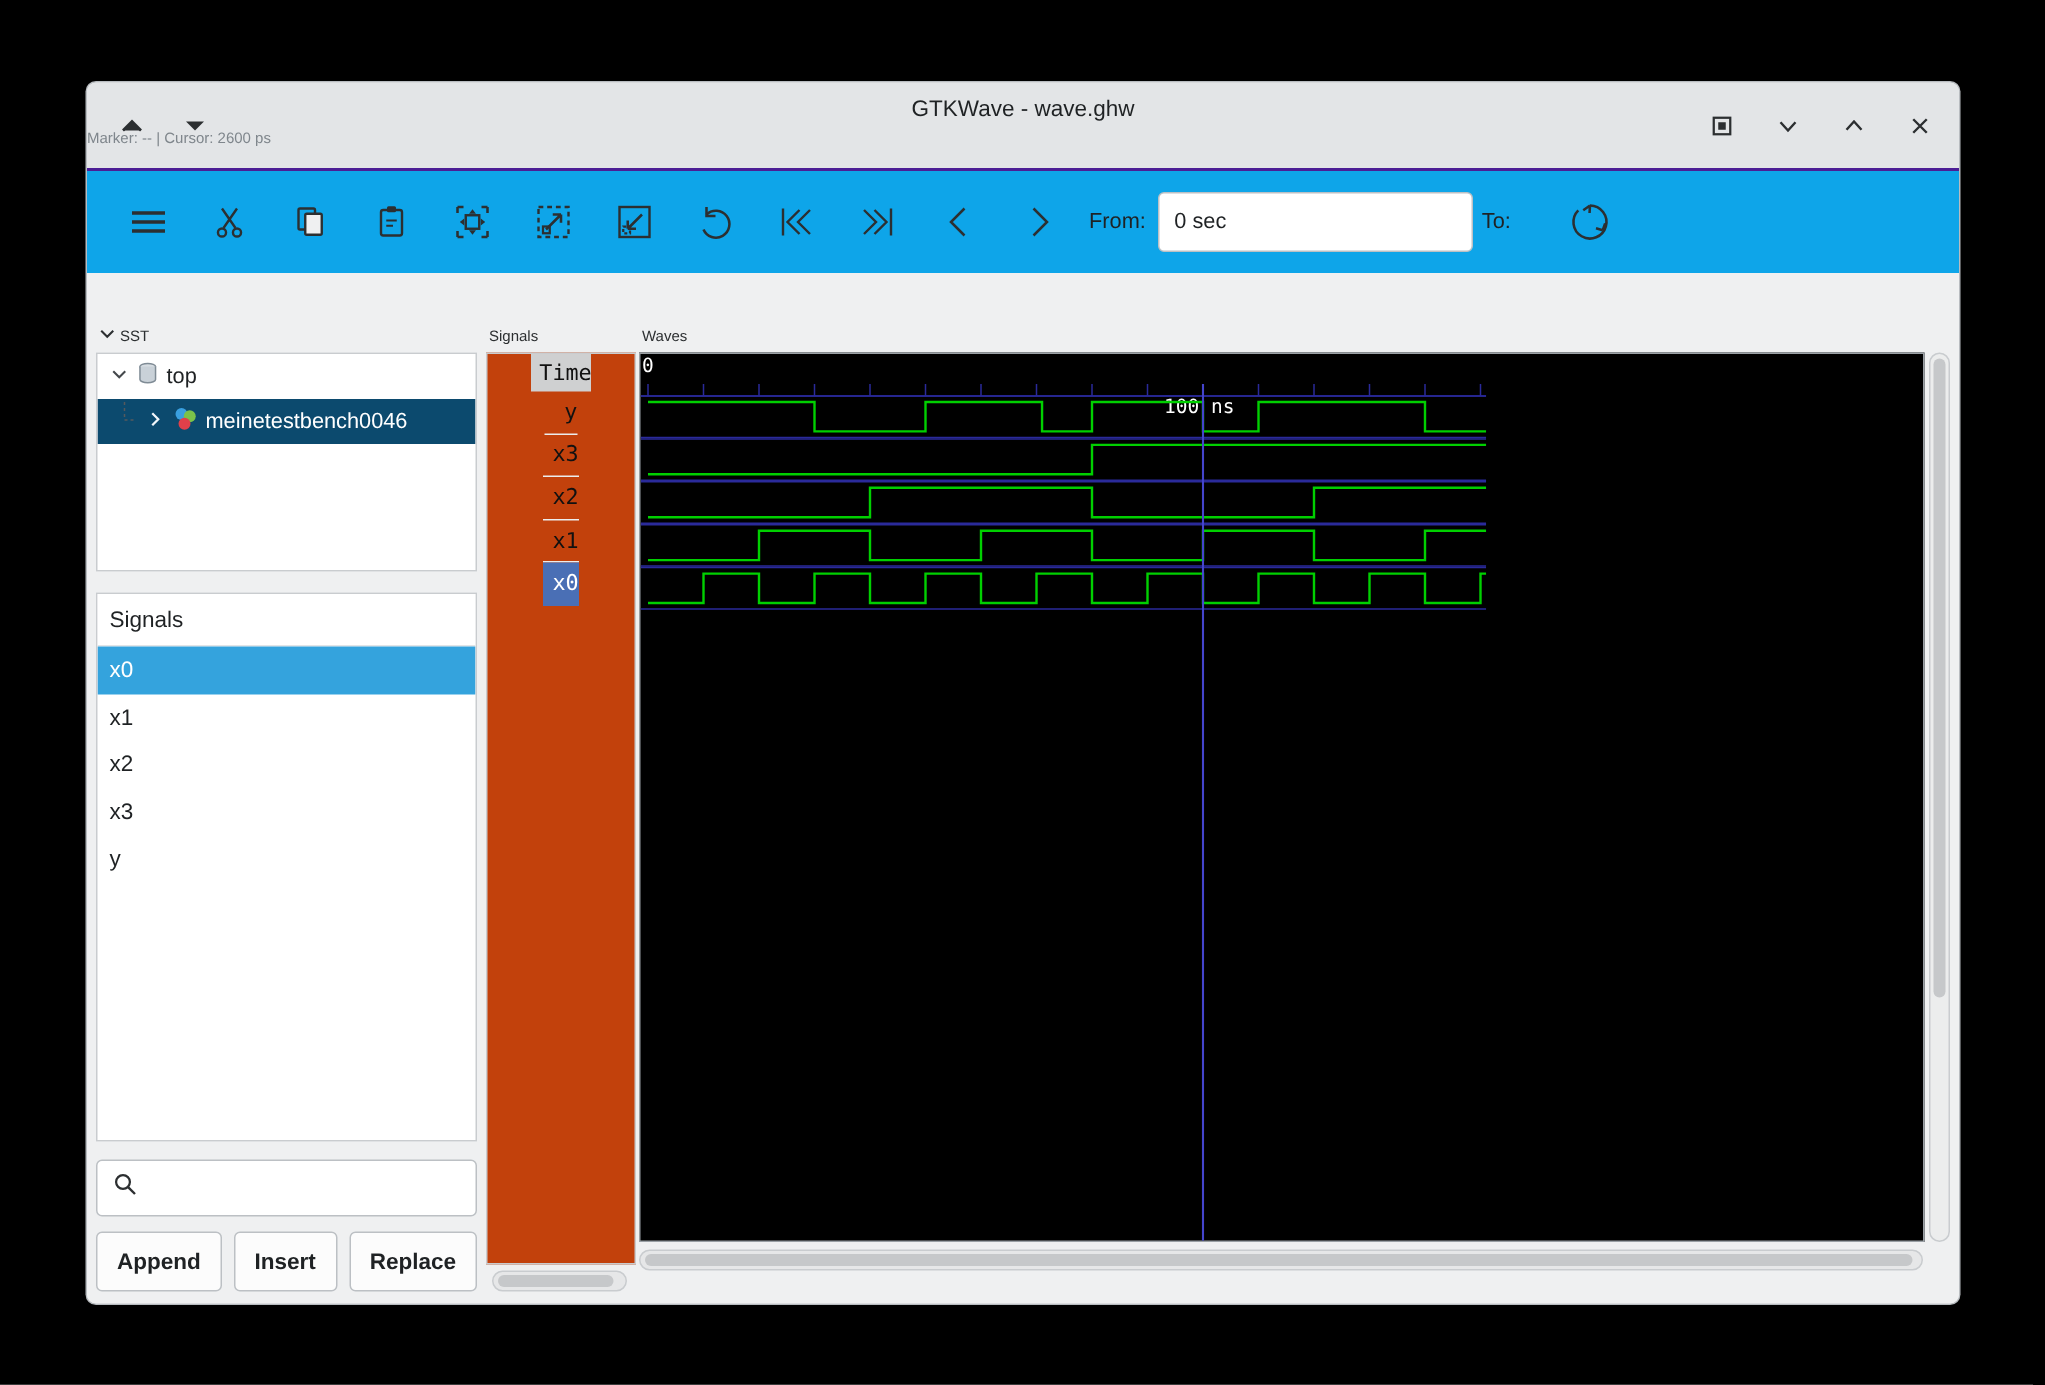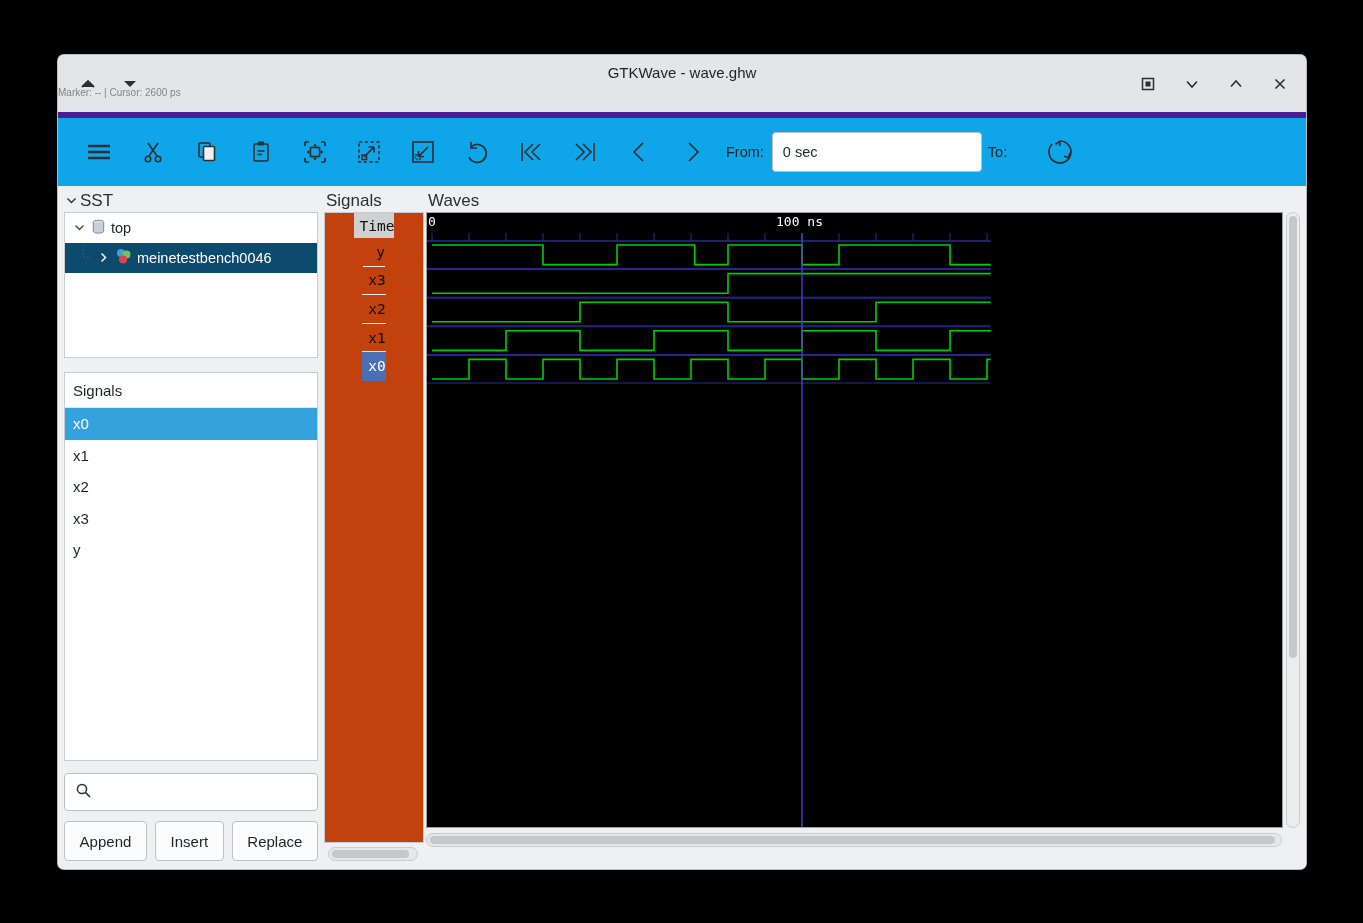--- a/index.html
+++ b/index.html
@@ -2,21 +2,21 @@
 <html><head>
 <meta charset="utf-8">
 <style>
   html,body{margin:0;padding:0;background:#000;}
   body{width:1363px;height:923px;font-family:"Liberation Sans",sans-serif;overflow:hidden;}
 
   .window{position:absolute;left:58px;top:55px;width:1248px;height:814px;background:#eff0f1;
           border-radius:6px;box-shadow:0 0 0 1px #b8bcc0;overflow:hidden;display:flex;flex-direction:column;}
 
   
-  .titlebar{height:57px;background:#e3e5e7;position:relative;flex:0 0 auto;border-bottom:6px solid #4c1d95;}
+  .titlebar{height:57px;background:#e3e5e7;position:relative;flex:0 0 auto;border-bottom:2px solid #4c1d95;}
   .tb-left{position:absolute;left:16px;top:0;height:57px;display:flex;align-items:center;gap:14px;}
   .tb-right{position:absolute;right:12px;top:0;height:57px;display:flex;align-items:center;gap:16px;}
   .tb-btn{width:28px;height:28px;display:flex;align-items:center;justify-content:center;cursor:pointer;color:#2c2f31;}
   .tb-title{position:absolute;left:0;right:0;top:9px;text-align:center;font-size:15px;color:#1f2224;}
   .tb-sub{position:absolute;left:0;right:0;top:32px;text-align:left;font-size:10px;color:#7f868c;}
 
   
   .toolbar{height:68px;background:#0ea5e9;flex:0 0 auto;display:flex;align-items:center;
            padding:0 14px;gap:0;border-bottom:1px solid #d7dادا;}
   .tbar-ico{width:54px;height:46px;display:flex;align-items:center;justify-content:center;
@@ -26,37 +26,37 @@
               font-size:14.5px;color:#1f2224;padding:0 10px;display:flex;align-items:center;box-sizing:border-box;}
   #from-input{width:210px;}
   #to-input{width:208px;}
 
   
   .body{flex:1 1 auto;display:flex;min-height:0;background:#eff0f1;}
 
   
   .leftcol{width:266px;flex:0 0 266px;display:flex;flex-direction:column;padding:6px 6px 8px 6px;box-sizing:border-box;}
 
-  .framelbl{font-size:17px;color:#2c2f31;display:flex;align-items:center;gap:3px;padding-left:2px;height:18px;}
+  .framelbl{font-size:10px;color:#2c2f31;display:flex;align-items:center;gap:3px;padding-left:2px;height:18px;margin-top:27px;}
   .sst-frame{border:1px solid #c9cccf;background:#fff;height:146px;box-sizing:border-box;overflow:hidden;margin-top:2px;}
   .tree-row{height:30px;display:flex;align-items:center;font-size:14.5px;color:#1f2224;padding-left:8px;cursor:pointer;gap:5px;}
   .tree-row.sel{background:#0c4a6e;}
   .tree-row.lvl2{padding-left:14px;}
   .chev{width:13px;display:inline-block;text-align:center;font-size:11px;color:#44484c;}
 
   .signals-frame{border:1px solid #c9cccf;background:#fff;flex:1 1 auto;margin-top:14px;
                  display:flex;flex-direction:column;overflow:hidden;box-sizing:border-box;}
   .sig-head{height:34px;display:flex;align-items:center;padding-left:8px;font-size:15px;color:#1f2224;
             border-bottom:1px solid #e2e4e6;background:#fff;}
   .sig-row{height:31.5px;display:flex;align-items:center;padding-left:8px;font-size:15px;color:#1f2224;cursor:pointer;}
   .sig-row.sel{background:#34a3dd;color:#fff;}
 
   .searchbox{margin-top:12px;height:38px;border:1px solid #bcc0c4;border-radius:4px;background:#fff;
              display:flex;align-items:center;padding:0 10px;box-sizing:border-box;}
-  .btnrow{margin-top:10px;display:flex;gap:8px;}
+  .btnrow{margin-top:10px;display:flex;gap:8px;font-weight:bold;}
   .btn{flex:1 1 auto;height:38px;border:1px solid #bcc0c4;border-radius:4px;background:#fcfcfc;
        display:flex;align-items:center;justify-content:center;font-size:15px;color:#1f2224;cursor:pointer;}
 
   
   .namescol{width:100px;flex:0 0 100px;display:flex;flex-direction:column;padding:6px 0 8px 0;box-sizing:border-box;}
   .names-frame{border:1px solid #c9cccf;background:#c2410c;flex:1 1 auto;margin-top:2px;overflow:hidden;
                display:flex;flex-direction:column;box-sizing:border-box;align-items:center;}
   .nm-time{height:25px;background:#cfd0d1;display:flex;align-items:center;padding-left:6px;
            font-family:"DejaVu Sans Mono",monospace;font-size:14.5px;color:#111;}
   .nm-row{height:28.6px;display:flex;align-items:center;padding-left:6px;
@@ -307,21 +307,21 @@
           <i></i>
         </div>
     </div>
 
     <div class="wavecol">
       <div class="framelbl">Waves</div>
       <div class="wave-frame">
         <div class="wave-canvas">
           <div class="ruler">
             <span class="rl-0">0</span>
-            <span class="rl-100" id="rl100" style="left: 349px;">100 ns</span>
+            <span class="rl-100" id="rl100" style="left: 349px; margin-top: 27px;">100 ns</span>
           </div>
           <svg class="wv" id="wave-svg" width="855" height="633">
               <line x1="5" y1="20" x2="5" y2="28" stroke="#2a2a9a" stroke-width="1"></line>
               <line x1="42" y1="20" x2="42" y2="28" stroke="#2a2a9a" stroke-width="1"></line>
               <line x1="79" y1="20" x2="79" y2="28" stroke="#2a2a9a" stroke-width="1"></line>
               <line x1="116" y1="20" x2="116" y2="28" stroke="#2a2a9a" stroke-width="1"></line>
               <line x1="153" y1="20" x2="153" y2="28" stroke="#2a2a9a" stroke-width="1"></line>
               <line x1="190" y1="20" x2="190" y2="28" stroke="#2a2a9a" stroke-width="1"></line>
               <line x1="227" y1="20" x2="227" y2="28" stroke="#2a2a9a" stroke-width="1"></line>
               <line x1="264" y1="20" x2="264" y2="28" stroke="#2a2a9a" stroke-width="1"></line>

